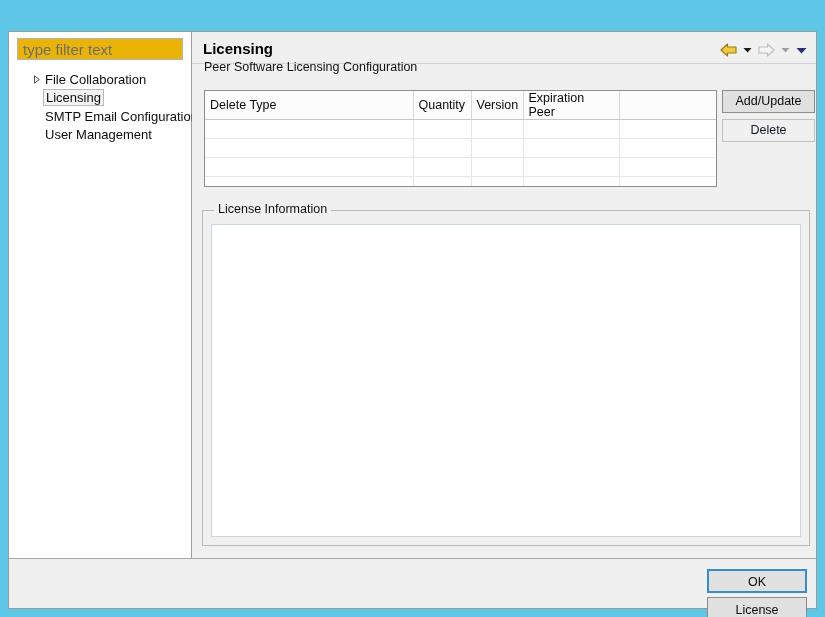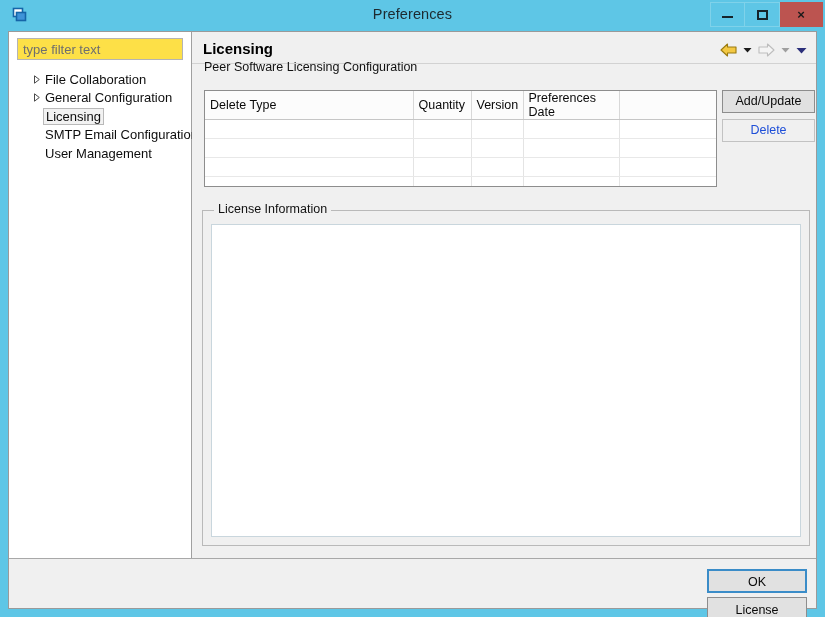--- a/index.html
+++ b/index.html
@@ -100,23 +100,23 @@
     background: #ffffff;
     border-right: 1px solid #a0a0a0;
     padding: 6px 0 0 0;
     position: relative;
   }
   #filter-wrap { padding: 0 8px; }
   #filter-input {
     width: 100%;
     height: 22px;
     border: 1px solid #b4b4b4;
-    background: #fde047;
+    background: #eab308;
     font-family: "Liberation Sans", sans-serif;
-    font-size: 13px;
+    font-size: 15px;
     color: #555555;
     padding: 0 5px;
     outline: none;
   }
   #filter-input::placeholder { color: #6e6e6e; opacity: 1; }
 
   #tree {
     margin-top: 10px;
     padding-left: 0;
   }
@@ -241,21 +241,21 @@
     border: 1px solid #8d8d8d;
     font-family: "Liberation Sans", sans-serif;
     font-size: 12.5px;
     color: #0a0a0a;
     text-align: center;
     line-height: 21px;
     cursor: default;
     padding: 0;
   }
   .btn.disabled {
-    color: #1d4ed8;
+    color: #0f172a;
     border-color: #c2c2c2;
     background: #f0f0f0;
   }
 
   
   #groupbox {
     position: absolute;
     left: 10px; top: 170px;
     width: 608px; height: 344px;
   }
@@ -310,38 +310,20 @@
   .fbtn.default {
     border: 2px solid #3a8cc8;
     line-height: 20px;
   }
 </style>
 </head>
 <body>
 
 <div id="window">
 
-  <div id="titlebar">
-    <span id="win-icon">
-      <svg width="20" height="20" viewBox="0 0 20 20">
-        <rect x="4.5" y="3.5" width="9" height="8" fill="#ffffff" stroke="#1565a8" stroke-width="1.6"></rect>
-        <rect x="7.5" y="7.5" width="9" height="8" fill="#3f93d8" stroke="#1565a8" stroke-width="1.6"></rect>
-      </svg>
-    </span>
-    <div id="title-text">Preferences</div>
-    <div class="winbtns">
-      <div class="winbtn">
-        <span class="minglyph"></span>
-      </div>
-      <div class="winbtn">
-        <span class="maxglyph"></span>
-      </div>
-      <div class="winbtn close">×</div>
-    </div>
-  </div>
 
   <div id="body-area">
 
     <div id="content-row">
 
       <div id="sidebar">
         <div id="filter-wrap">
           <input id="filter-input" type="text" placeholder="type filter text" style="">
         </div>
 
@@ -349,28 +331,20 @@
 
           <div class="tree-item">
             <span class="twisty">
               <svg width="8" height="9" viewBox="0 0 8 9">
                   <path d="M1.5 0.8 L6.3 4.5 L1.5 8.2 Z" fill="none" stroke="#4a4a4a" stroke-width="1"></path>
                 </svg>
             </span>
             <span class="tlabel">File Collaboration</span>
           </div>
 
-          <div class="tree-item">
-            <span class="twisty">
-              <svg width="8" height="9" viewBox="0 0 8 9">
-                  <path d="M1.5 0.8 L6.3 4.5 L1.5 8.2 Z" fill="none" stroke="#4a4a4a" stroke-width="1"></path>
-                </svg>
-            </span>
-            <span class="tlabel">General Configuration</span>
-          </div>
 
           <div class="tree-item leaf selected">
             <span class="tlabel">Licensing</span>
           </div>
 
           <div class="tree-item leaf">
             <span class="tlabel">SMTP Email Configuration</span>
           </div>
 
           <div class="tree-item leaf">
@@ -418,21 +392,21 @@
 
         <div id="section-label">Peer Software Licensing Configuration</div>
 
         <div id="table-area">
           <table class="grid">
             <thead>
               <tr>
                 <th style="width:208px">Delete Type</th>
                 <th style="width:58px">Quantity</th>
                 <th style="width:52px">Version</th>
-                <th style="width:96px">Preferences Date</th>
+                <th style="width:96px">Expiration Peer</th>
                 <th></th>
               </tr>
             </thead>
             <tbody>
               <tr>
                 <td></td>
                 <td></td>
                 <td></td>
                 <td></td>
                 <td></td>

